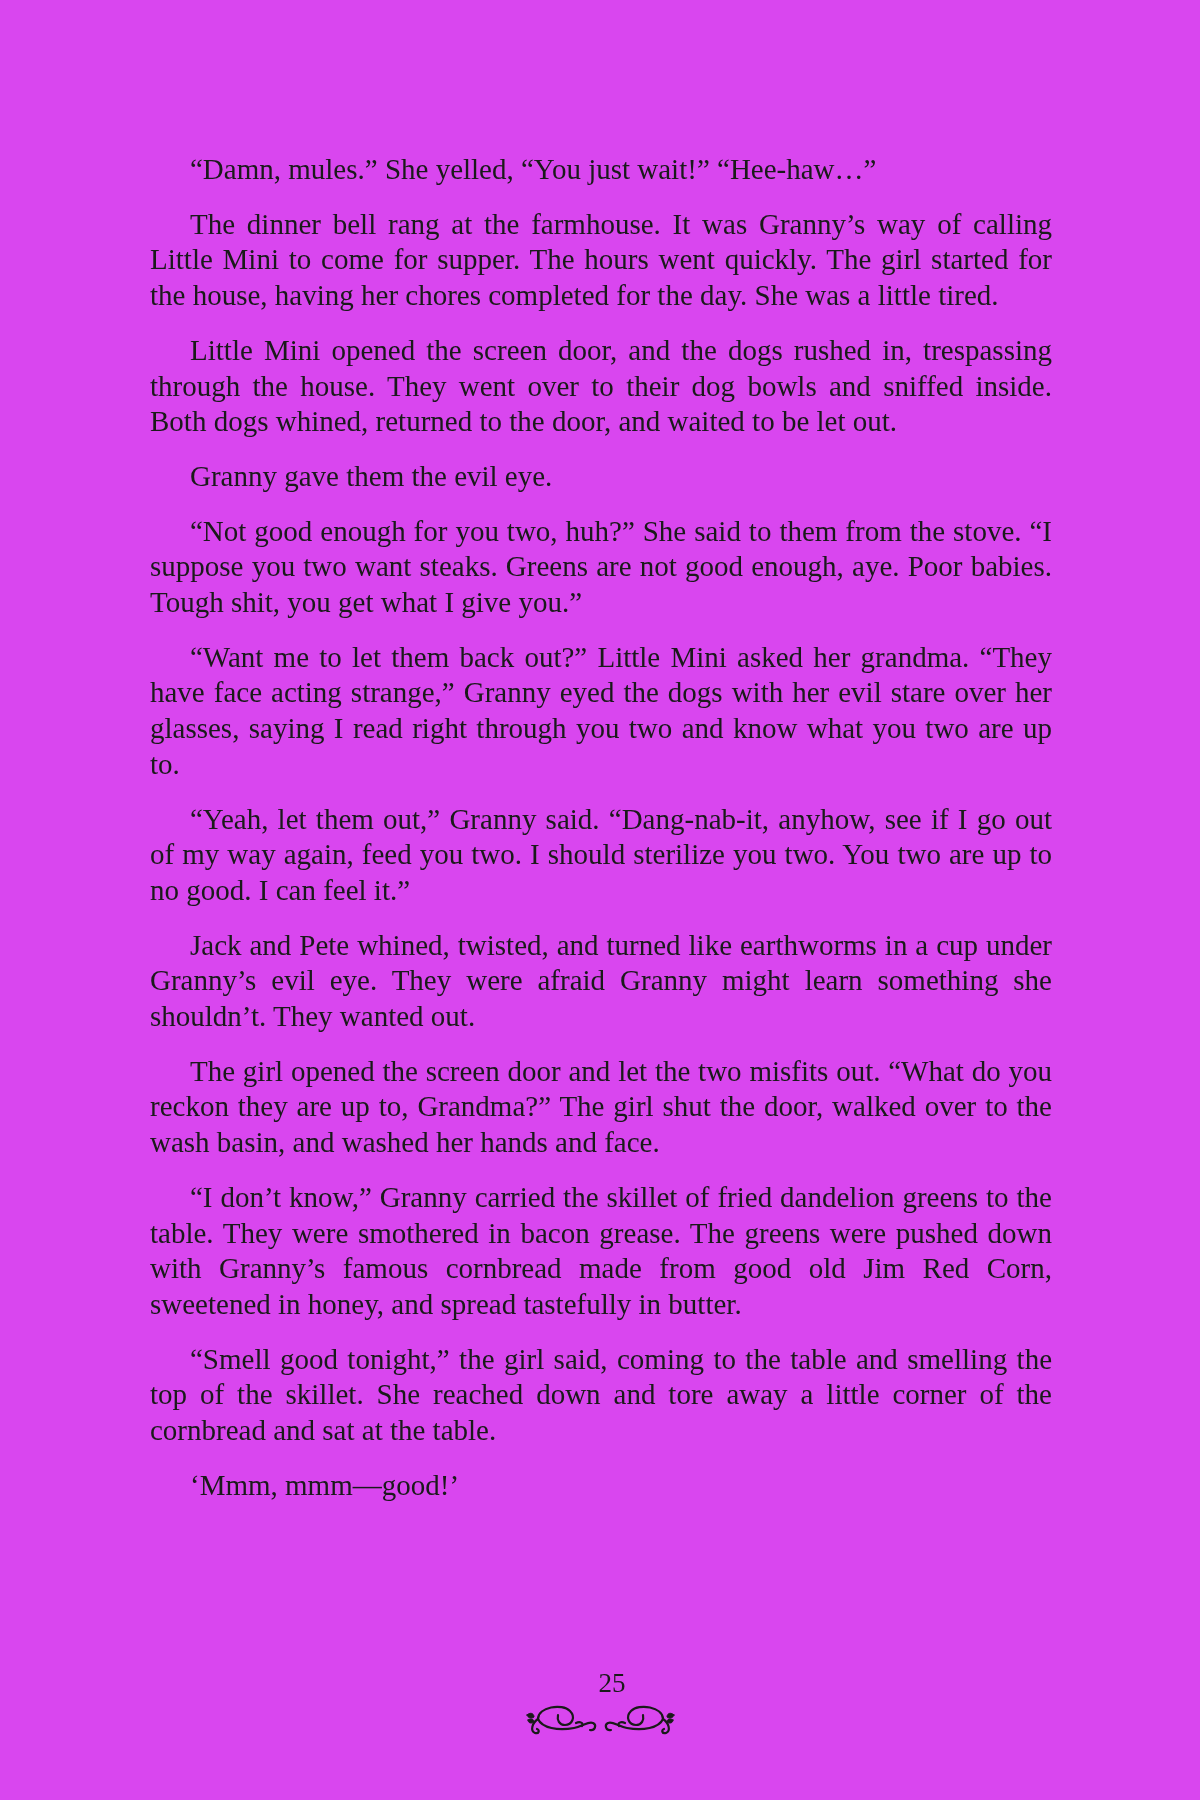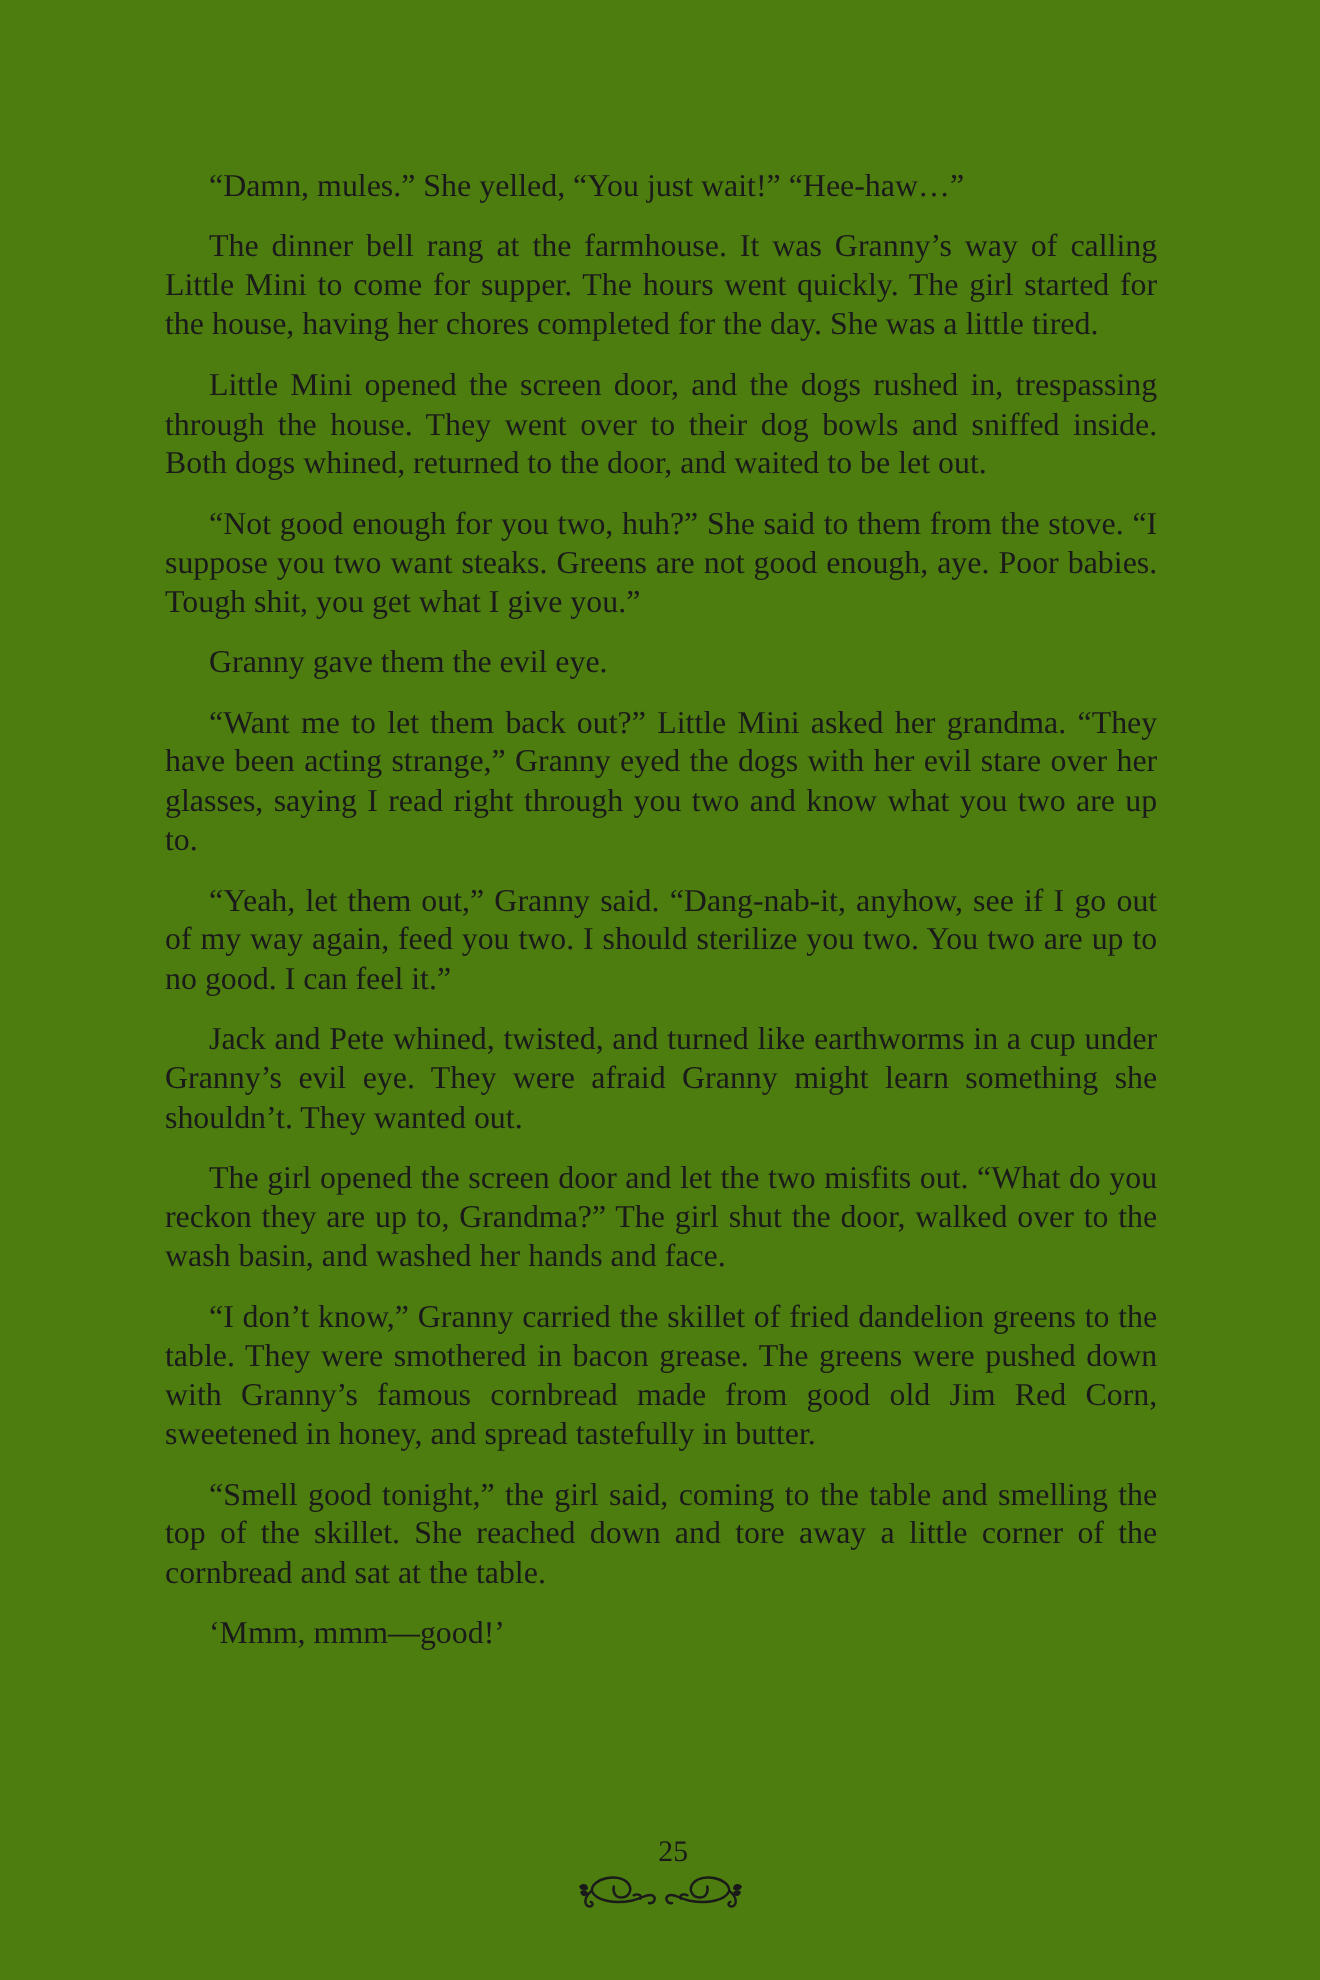--- a/index.html
+++ b/index.html
@@ -13,21 +13,21 @@
     position: relative;
     overflow: hidden;
     font-family: "Liberation Serif", "DejaVu Serif", serif;
     color: #1a1a1a;
   }
   .page {
     position: absolute;
     left: 0; top: 0;
     width: 1200px;
     height: 1800px;
-    background: #4d7c0f;
+    background: #d946ef;
   }
   .text-block {
     position: absolute;
     left: 150px;
     top: 152px;
     width: 902px;
     font-size: 29px;
     line-height: 35.7px;
   }
   .text-block p {
@@ -56,23 +56,23 @@
   }
 </style>
 </head>
 <body>
 
 <div class="page">
   <div class="text-block">
     <p>“Damn, mules.” She yelled, “You just wait!” “Hee-haw…”</p>
     <p>The dinner bell rang at the farmhouse. It was Granny’s way of calling Little Mini to come for supper. The hours went quickly. The girl started for the house, having her chores completed for the day. She was a little tired.</p>
     <p>Little Mini opened the screen door, and the dogs rushed in, trespassing through the house. They went over to their dog bowls and sniffed inside. Both dogs whined, returned to the door, and waited to be let out.</p>
+    <p>Granny gave them the evil eye.</p>
     <p>“Not good enough for you two, huh?” She said to them from the stove. “I suppose you two want steaks. Greens are not good enough, aye. Poor babies. Tough shit, you get what I give you.”</p>
-    <p>Granny gave them the evil eye.</p>
-    <p>“Want me to let them back out?” Little Mini asked her grandma. “They have been acting strange,” Granny eyed the dogs with her evil stare over her glasses, saying I read right through you two and know what you two are up to.</p>
+    <p>“Want me to let them back out?” Little Mini asked her grandma. “They have face acting strange,” Granny eyed the dogs with her evil stare over her glasses, saying I read right through you two and know what you two are up to.</p>
     <p>“Yeah, let them out,” Granny said. “Dang-nab-it, anyhow, see if I go out of my way again, feed you two. I should sterilize you two. You two are up to no good. I can feel it.”</p>
     <p>Jack and Pete whined, twisted, and turned like earthworms in a cup under Granny’s evil eye. They were afraid Granny might learn something she shouldn’t. They wanted out.</p>
     <p>The girl opened the screen door and let the two misfits out. “What do you reckon they are up to, Grandma?” The girl shut the door, walked over to the wash basin, and washed her hands and face.</p>
     <p>“I don’t know,” Granny carried the skillet of fried dandelion greens to the table. They were smothered in bacon grease. The greens were pushed down with Granny’s famous cornbread made from good old Jim Red Corn, sweetened in honey, and spread tastefully in butter.</p>
     <p>“Smell good tonight,” the girl said, coming to the table and smelling the top of the skillet. She reached down and tore away a little corner of the cornbread and sat at the table.</p>
     <p>‘Mmm, mmm—good!’</p>
   </div>
 
   <div class="folio">25</div>
 

